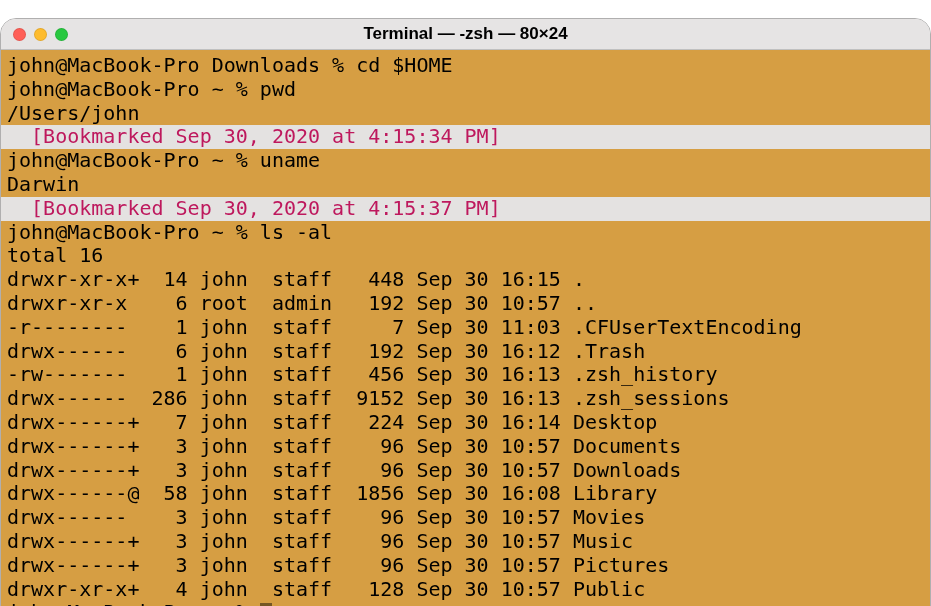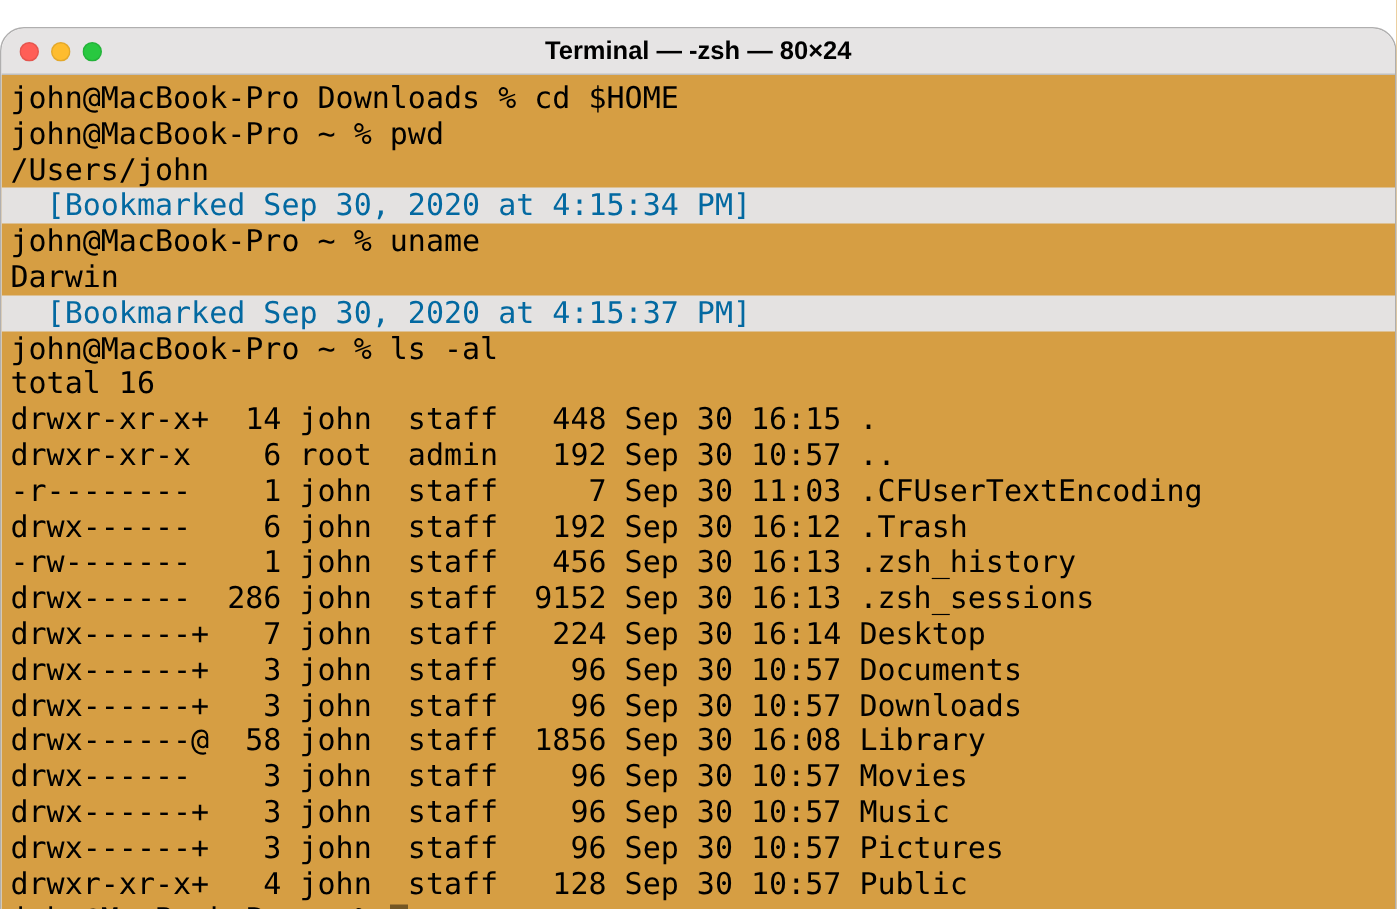--- a/index.html
+++ b/index.html
@@ -59,21 +59,21 @@
       line-height: 23.8px;
       color: #000;
       white-space: pre;
       overflow: hidden;
     }
     .line {
       display: block;
     }
     .bookmark {
       background: #e4e2e1;
-      color: #0369a1;
+      color: #be185d;
       display: block;
       width: calc(100% + 12px);
       margin-left: -6px;
       padding-left: 6px;
     }
     .cursor {
       display: inline-block;
       width: 12px;
       height: 20px;
       background: rgba(0,0,0,0.45);

